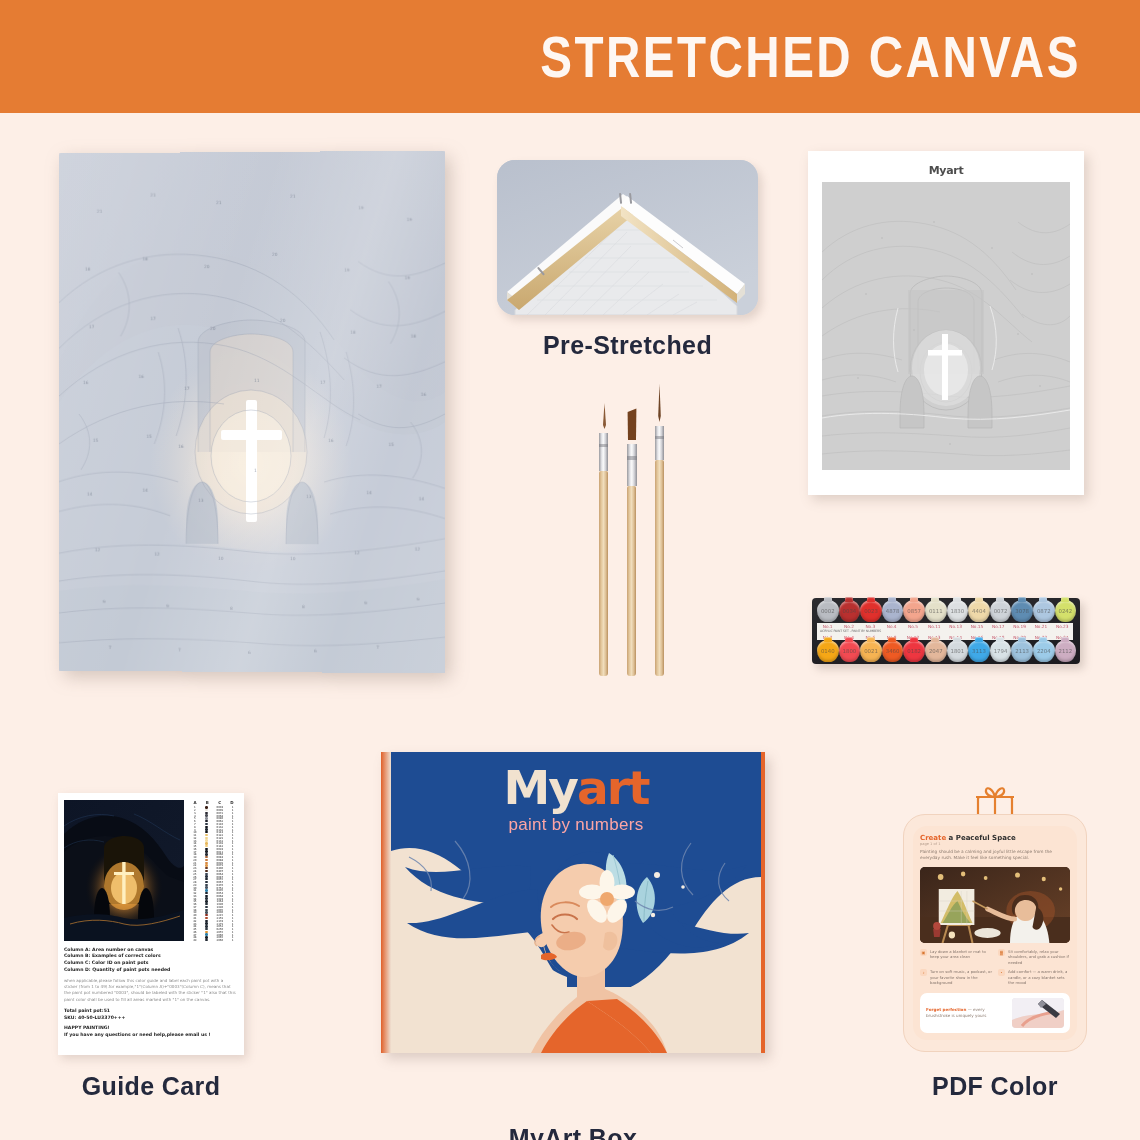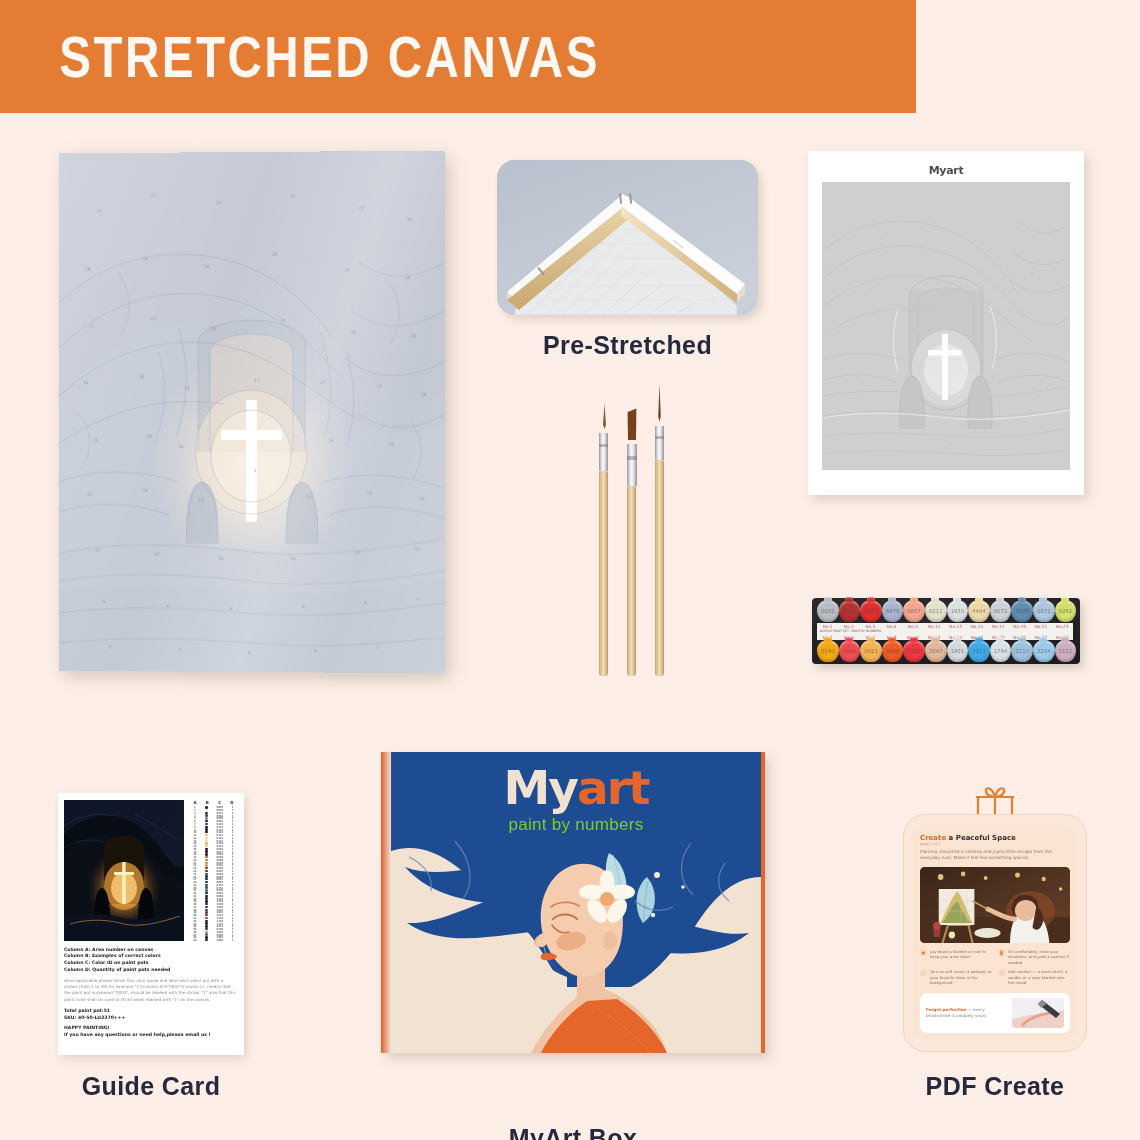--- a/index.html
+++ b/index.html
@@ -6,23 +6,23 @@
   html, body {
     width: 1140px; height: 1140px;
     font-family: "Liberation Sans", sans-serif;
     background: #FDEFE7;
     overflow: hidden;
   }
   #page { position: relative; width: 1140px; height: 1140px; background: #FDEFE7; }
 
   
   .header {
-    position: absolute; left: 0; top: 0; width: 916px; height: 113px;
+    position: absolute; left: 0; top: 0; width: 1140px; height: 113px;
     background: #E57C33;
-    display: flex; align-items: center; justify-content: flex-start;
+    display: flex; align-items: center; justify-content: flex-end;
   }
   .header-title {
     color: #FEF7F2;
     font-family: "Liberation Sans Narrow", "Liberation Sans", sans-serif;
     font-size: 58px; font-weight: bold;
     letter-spacing: 3px;
     transform: scaleX(0.82);
     white-space: nowrap;
   }
 
@@ -176,21 +176,21 @@
               background:linear-gradient(90deg,#E0602A,#efe0d2); }
   .box-face { position:absolute; left:10px; top:0; right:4px; bottom:0;
               background:#1E4C93; overflow:hidden; }
   .box-right { position:absolute; right:0; top:0; width:4px; height:301px;
                background:#E5652B; }
   .box-logo { position:absolute; left:0; right:0; top:12px; text-align:center; }
   .logo-row { font-size: 47px; font-weight: bold; letter-spacing: -2px;
               font-family:"DejaVu Sans", sans-serif; line-height:1; }
   .logo-my { color:#F1E2CF; }
   .logo-art { color:#E5652B; }
-  .box-tagline { margin-top:4px; font-size:17px; color:#84cc16; letter-spacing:.3px; }
+  .box-tagline { margin-top:4px; font-size:17px; color:#fca5a5; letter-spacing:.3px; }
   .box-illus { position:absolute; left:0; right:0; bottom:0; height:216px; }
 
   
   .pdf-wrap { position: absolute; left: 903px; top: 784px; width: 184px; height: 268px; }
   .pdf-gift { position:absolute; left:50%; transform:translateX(-50%); top:0; }
   .pdf-tablet {
     position:absolute; left:0; top:30px; width:184px; height:238px;
     background:#FCE8DA; border:1.5px solid #F1D3BE; border-radius:22px;
     padding:11px 9px;
   }
@@ -1287,15 +1287,15 @@
               <path d="M0 22 C18 14 36 18 52 12 V30 H0 Z" fill="#f0cfc6"></path>
               <path d="M10 28 C16 20 28 16 44 14" stroke="#e8a08e" stroke-width="3" fill="none"></path>
               <path d="M30 2 L48 16 L44 20 L26 6 Z" fill="#3a3a42"></path>
               <path d="M26 6 L30 2 L34 6 L29 10 Z" fill="#8e8e98"></path>
             </svg>
           </div>
         </div>
       </div>
     </div>
   </div>
-  <div class="caption" style="left:898px; top:1072px; width:194px;">PDF Create</div>
+  <div class="caption" style="left:898px; top:1072px; width:194px;">PDF Color</div>
 
 </div>
 
 </body></html>

